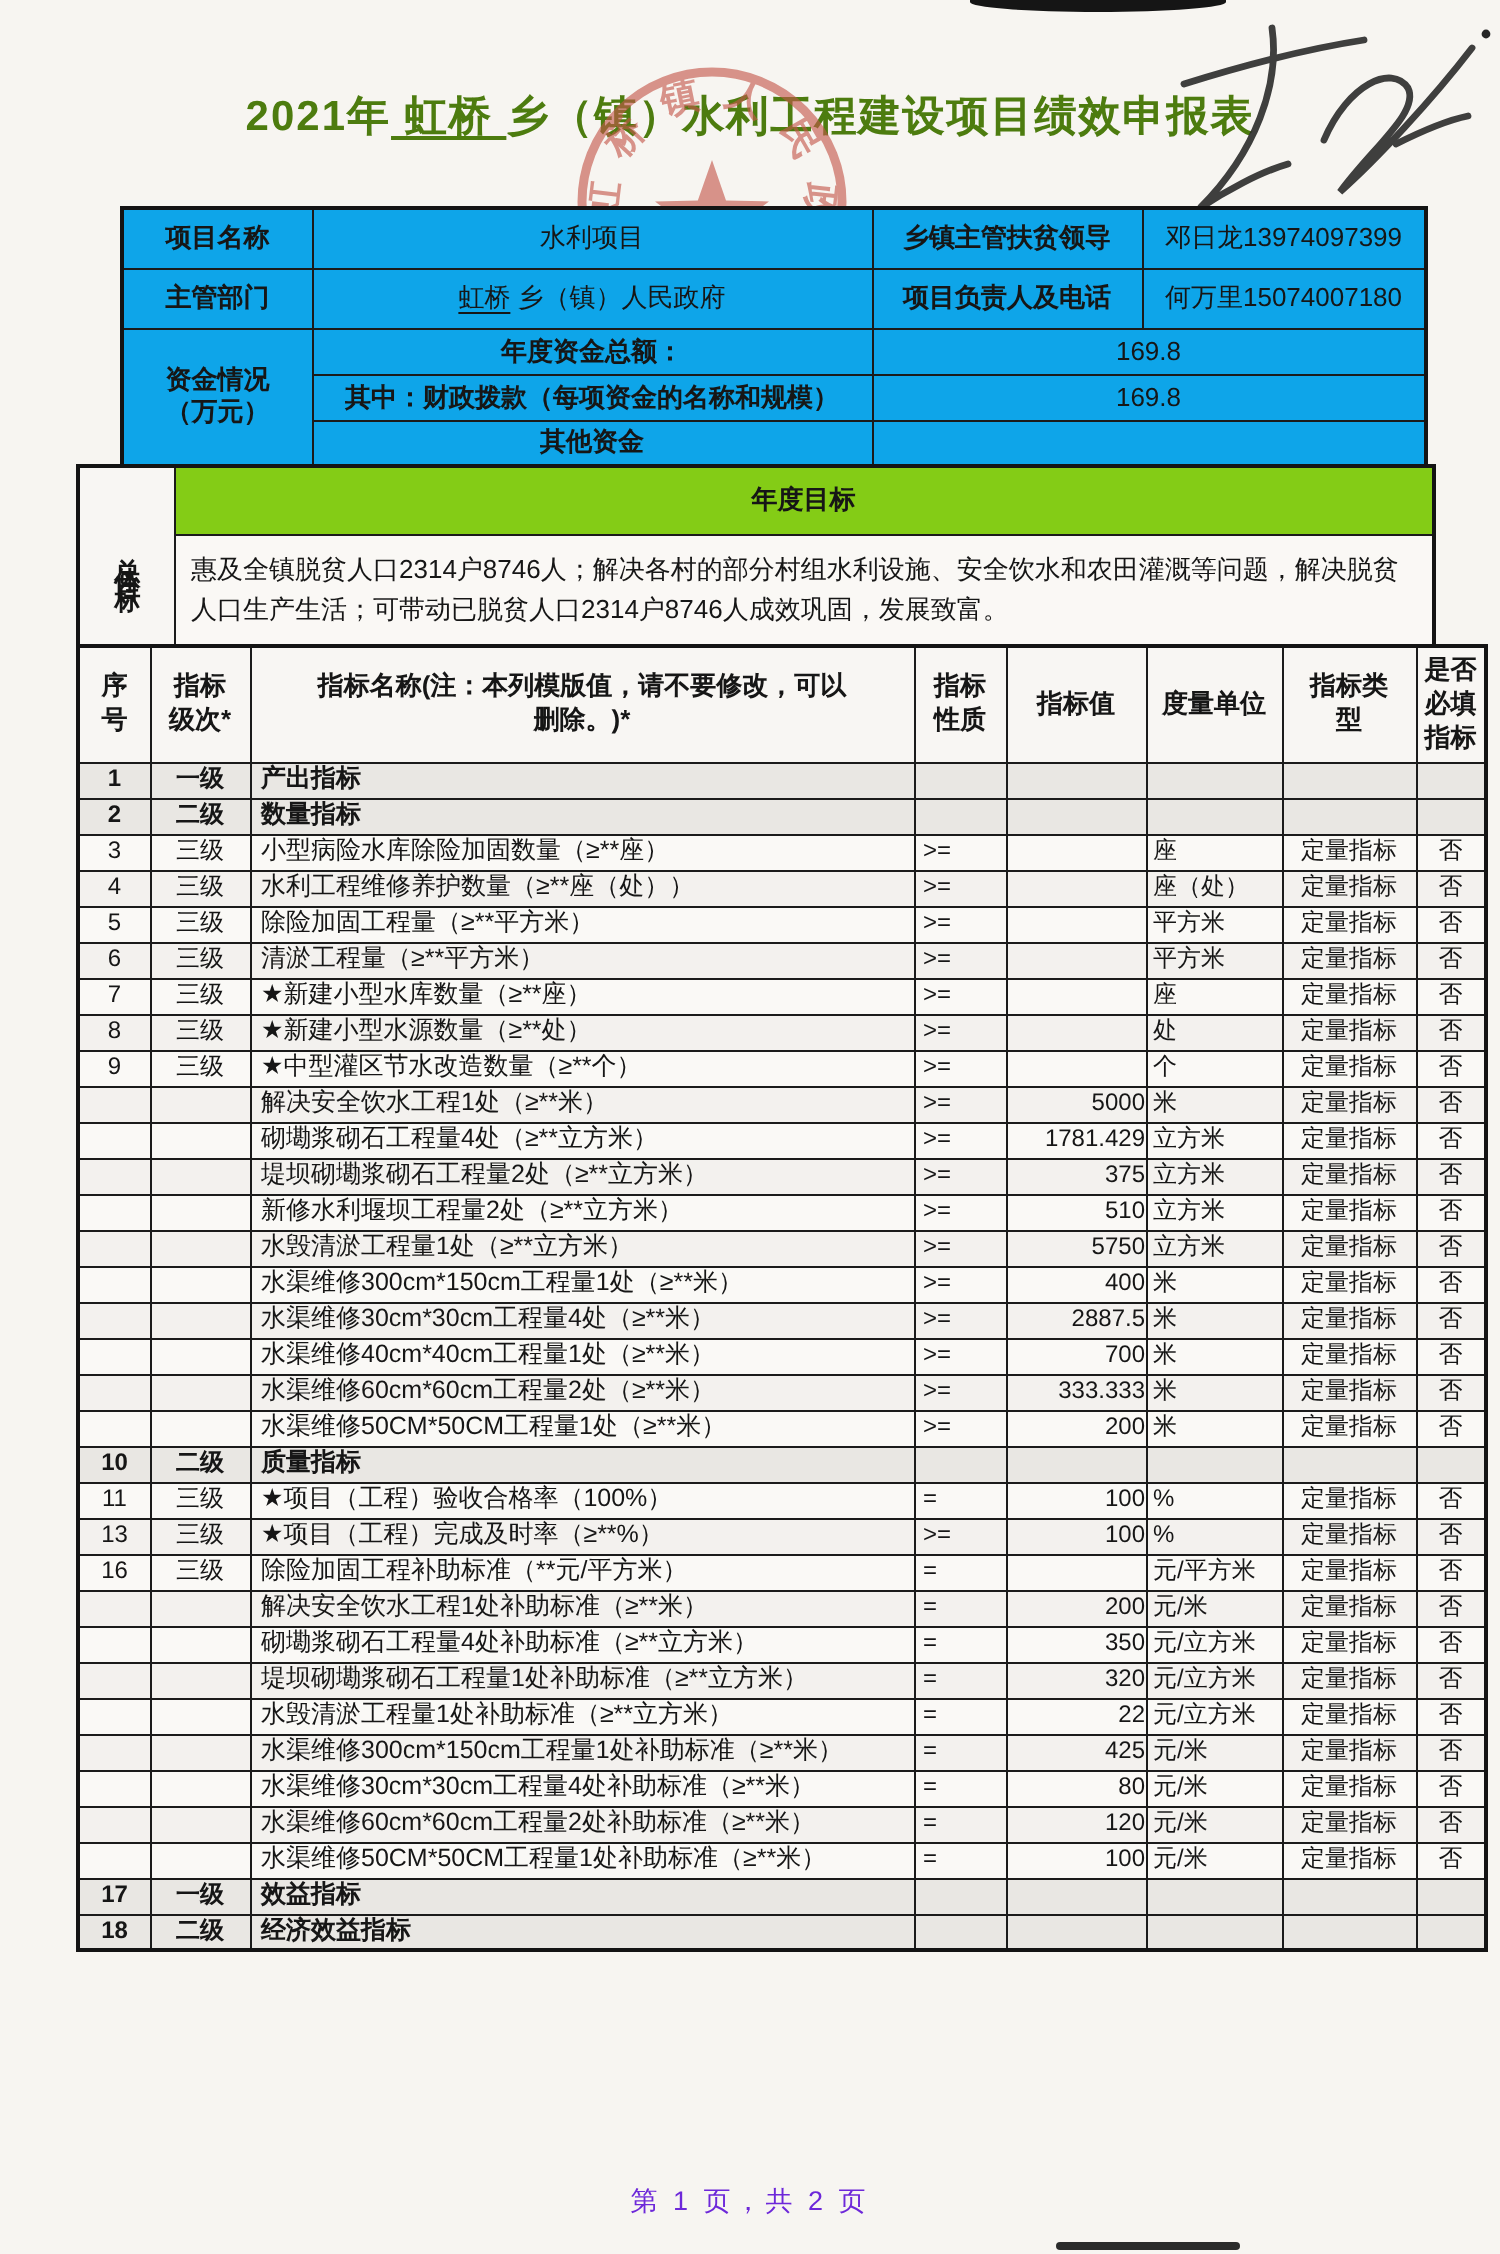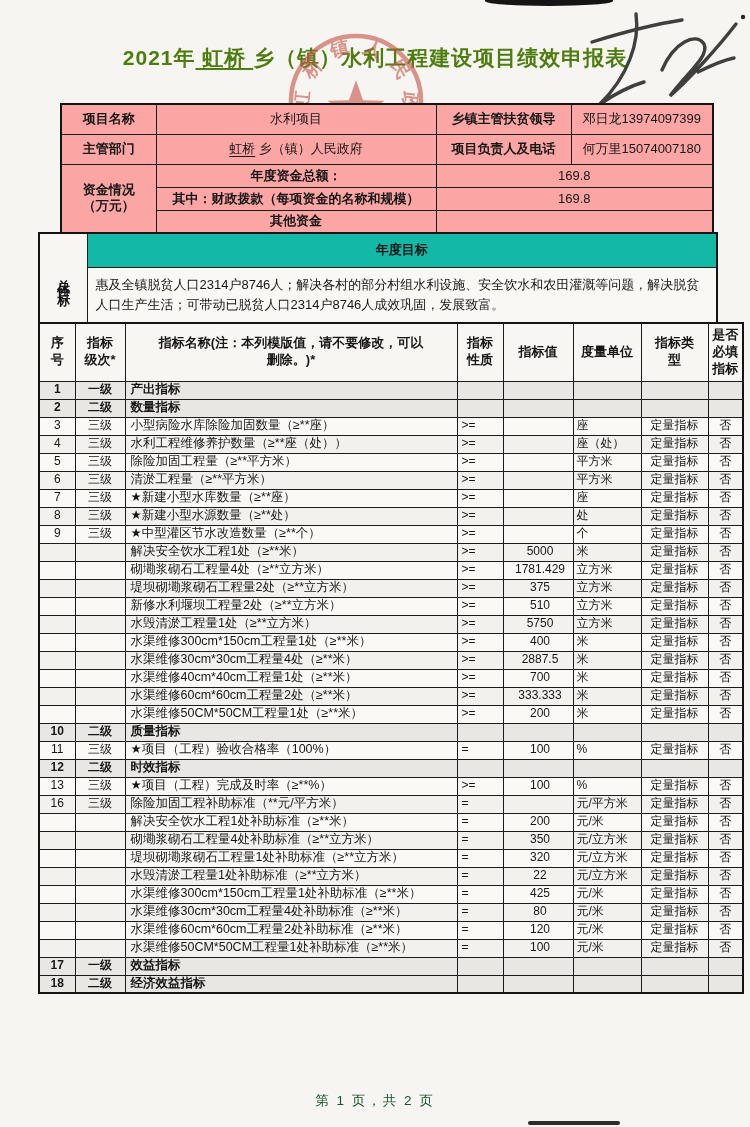--- a/index.html
+++ b/index.html
@@ -44,37 +44,37 @@
   
   table { border-collapse: collapse; table-layout: fixed; }
   td, th { border: 1px solid #1b1b1b; overflow: hidden; }
 
   
   .info-table {
     position: absolute; left: 60px; top: 103px; width: 652px;
     border: 2px solid #141414;
     font-size: 13px;
   }
-  .info-table td { height: 30px; text-align: center; vertical-align: middle; background: #fca5a5; }
+  .info-table td { height: 30px; text-align: center; vertical-align: middle; background: #0ea5e9; }
   .info-table td.lbl { font-weight: bold; }
   .info-table tr.fund td { height: 23px; }
   .info-table .fund-lbl { white-space: pre-line; font-weight: bold; line-height: 1.25; text-align: center; }
   .info-table .u { text-decoration: underline; text-underline-offset: 3px; }
 
   
   .goal-table {
     position: absolute; left: 38px; top: 232px; width: 680px;
     border: 2px solid #141414; font-size: 13px;
   }
   .goal-side {
     width: 48px; text-align: center; vertical-align: middle;
     writing-mode: vertical-rl; text-orientation: upright;
     font-weight: bold; letter-spacing: 5px; background: #f8f6f3;
   }
-  .goal-head { height: 34px; text-align: center; vertical-align: middle; font-weight: bold; background: #14b8a6; }
+  .goal-head { height: 34px; text-align: center; vertical-align: middle; font-weight: bold; background: #84cc16; }
   .goal-body {
     height: 56px; text-align: left; vertical-align: middle;
     padding: 3px 8px; line-height: 1.55; font-size: 13px; background: #faf8f5; margin-top: 36px;
   }
 
   
   .ind-table {
     position: absolute; left: 38px; top: 322px; width: 704px;
     border: 2px solid #141414; font-size: 12px;
   }
@@ -82,29 +82,29 @@
     height: 58px; font-size: 13px; font-weight: bold; text-align: center;
     vertical-align: middle; white-space: pre-line; line-height: 1.3; background: #f8f6f3;
     padding: 0 1px;
   }
   .ind-table td { height: 18px; vertical-align: middle; background: #faf9f6; line-height: 1.1; }
   .ind-table tr:nth-child(even) td { background: #f3f1ee; }
   .ind-table tr.section-row td { background: #e9e7e3; font-weight: bold; }
   .ind-table td.c-no, .ind-table td.c-level { text-align: center; }
   .ind-table td.c-name { text-align: left; padding-left: 5px; font-size: 12.5px; margin-top: 13px; }
   .ind-table td.c-nature { text-align: left; padding-left: 4px; }
-  .ind-table td.c-value { text-align: center; padding-left: 4px; }
+  .ind-table td.c-value { text-align: right; padding-left: 4px; }
   .ind-table td.c-unit { text-align: left; padding-left: 3px; }
   .ind-table td.c-type { text-align: center; }
   .ind-table td.c-required { text-align: center; }
 
   
   .footer {
     position: absolute; top: 1092px; left: 0; width: 750px;
-    text-align: center; font-size: 13.5px; letter-spacing: 2px; color: #14532d;
+    text-align: center; font-size: 13.5px; letter-spacing: 2px; color: #6d28d9;
   }
 </style>
 </head>
 <body>
 
 <div class="page">
 
   <div class="scan-bar-top"></div>
   <div class="scan-bar-bottom"></div>
 
@@ -420,30 +420,20 @@
         <tr>
           <td class="c-no">11</td>
           <td class="c-level">三级</td>
           <td class="c-name">★项目（工程）验收合格率（100%）</td>
           <td class="c-nature">=</td>
           <td class="c-value">100</td>
           <td class="c-unit">%</td>
           <td class="c-type">定量指标</td>
           <td class="c-required">否</td>
         </tr>
-        <tr class="section-row">
-          <td class="c-no">12</td>
-          <td class="c-level">二级</td>
-          <td class="c-name">时效指标</td>
-          <td class="c-nature"></td>
-          <td class="c-value"></td>
-          <td class="c-unit"></td>
-          <td class="c-type"></td>
-          <td class="c-required"></td>
-        </tr>
         <tr>
           <td class="c-no">13</td>
           <td class="c-level">三级</td>
           <td class="c-name">★项目（工程）完成及时率（≥**%）</td>
           <td class="c-nature">&gt;=</td>
           <td class="c-value">100</td>
           <td class="c-unit">%</td>
           <td class="c-type">定量指标</td>
           <td class="c-required">否</td>
         </tr>

